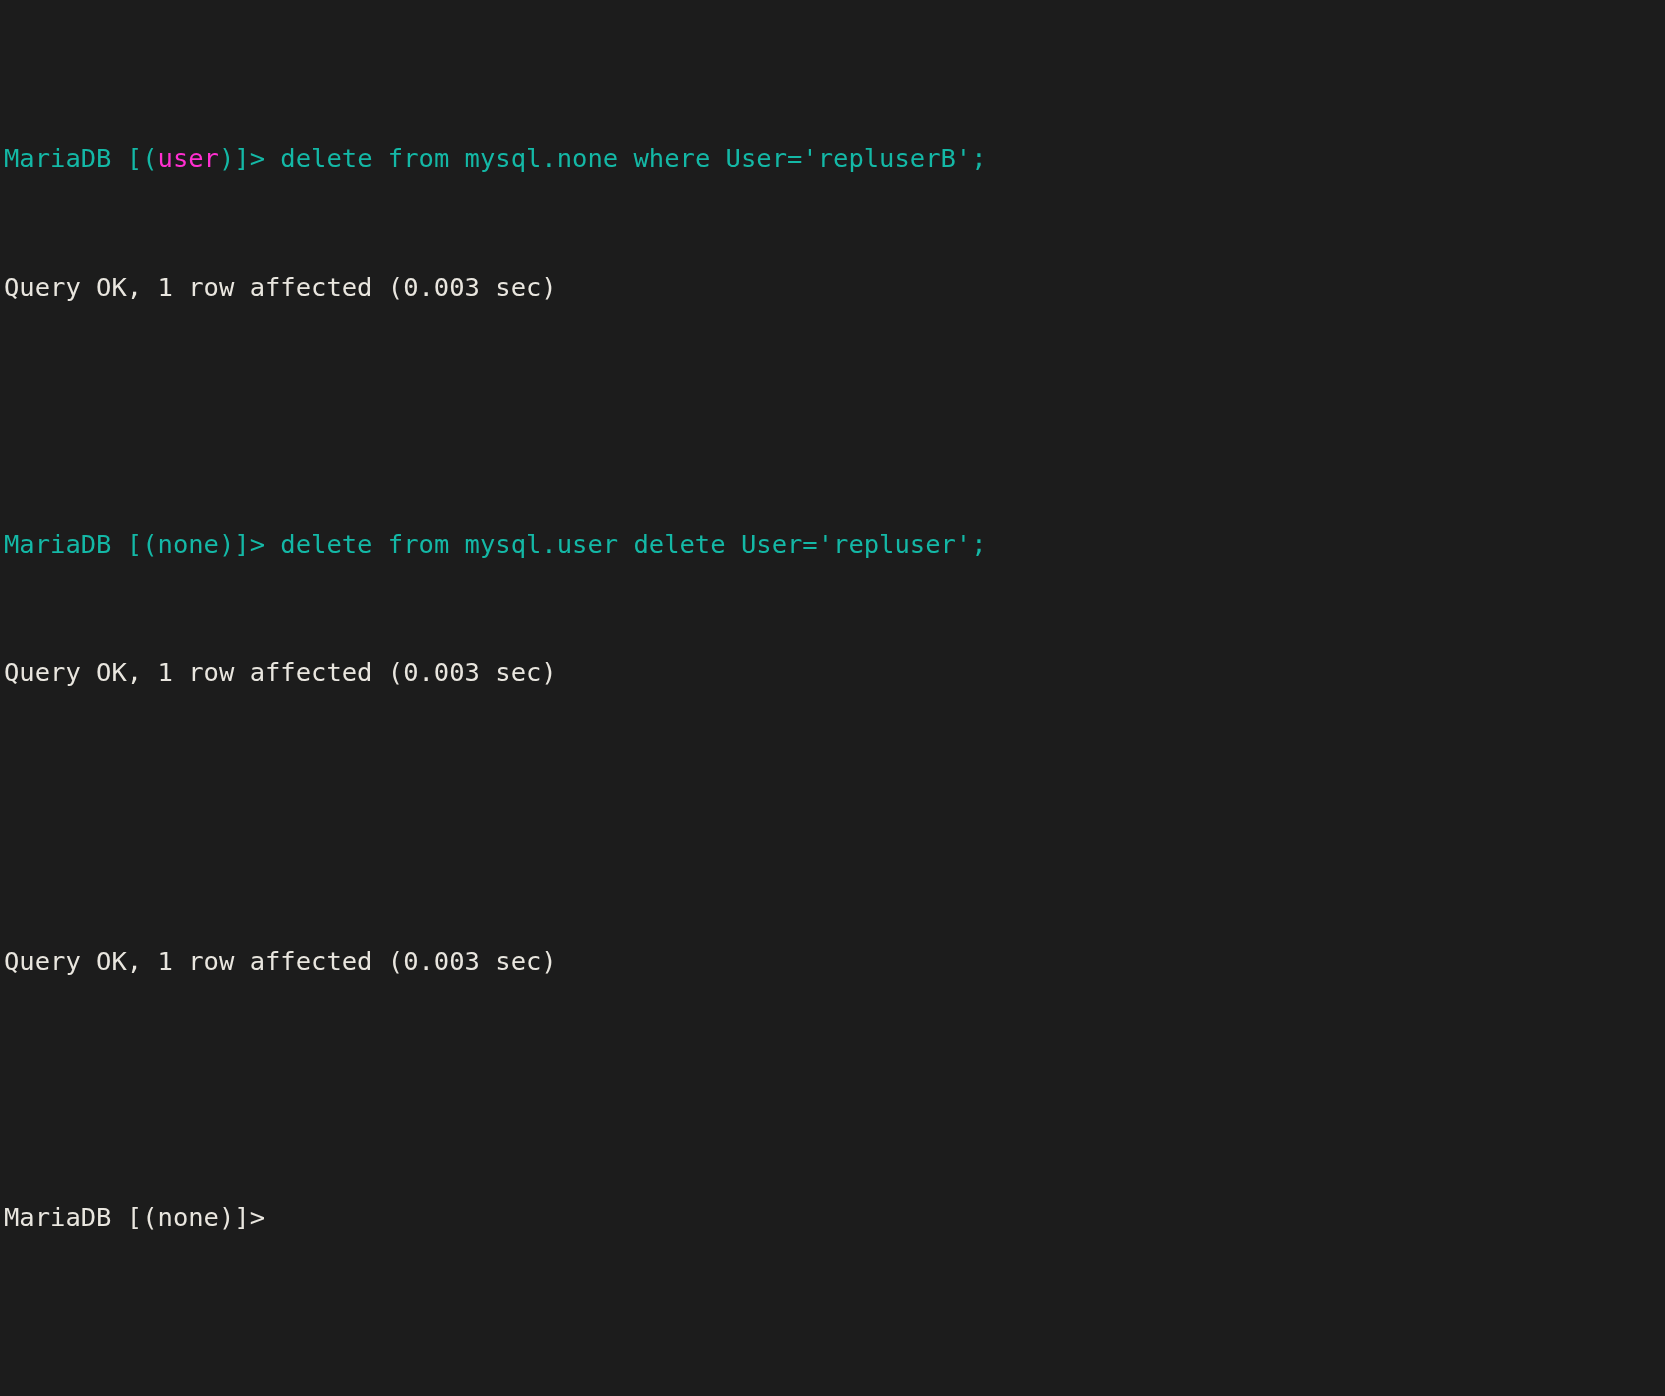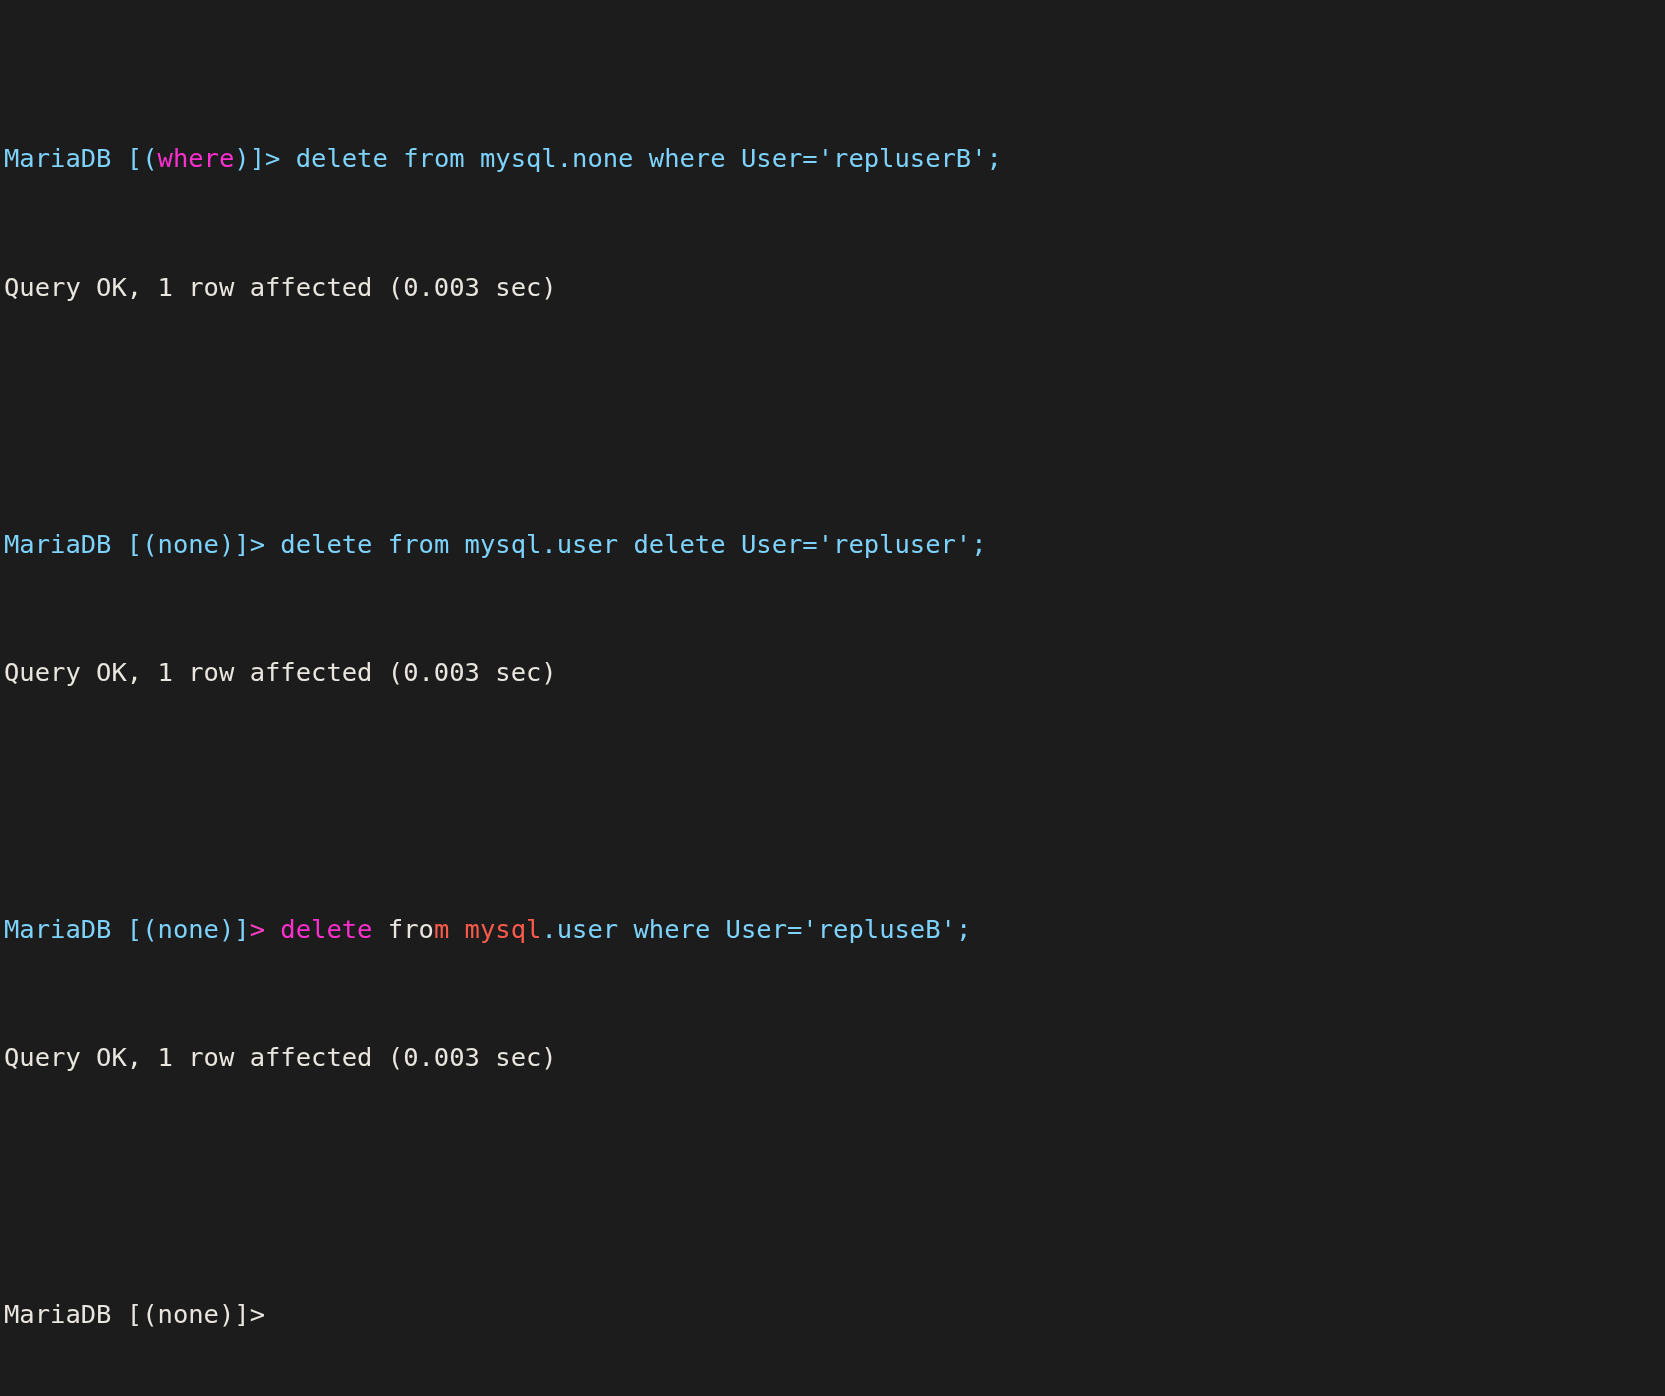--- a/index.html
+++ b/index.html
@@ -28,45 +28,44 @@
     -webkit-font-smoothing: antialiased;
   }
   .line {
     height: 32.1px;
     white-space: pre;
     display: block;
   }
   .blank { height: 32.1px; display: block; }
 
   
-  .c-default { color: #7dd3fc; }
+  .c-default { color: #14b8a6; }
   .c-magenta { color: #ff2fd0; }
   .c-pink    { color: #ff3fc8; }
   .c-red     { color: #fc5a4a; }
   .c-white   { color: #e9e6df; }
 </style>
 </head>
 <body>
 
 <div id="terminal">
 
   
-  <span class="line"><span class="c-default">MariaDB [(</span><span class="c-magenta">where</span><span class="c-default">)]&gt;</span><span class="c-default"> delete from mysql.none where User='repluserB';</span></span>
+  <span class="line"><span class="c-default">MariaDB [(</span><span class="c-magenta">user</span><span class="c-default">)]&gt;</span><span class="c-default"> delete from mysql.none where User='repluserB';</span></span>
   
   <span class="line">Query OK, 1 row affected (0.003 sec)</span>
   
   <span class="blank"> </span>
   
   <span class="line"><span class="c-default">MariaDB [(none)]&gt;</span><span class="c-default"> delete from mysql.user delete User='repluser';</span></span>
   
   <span class="line">Query OK, 1 row affected (0.003 sec)</span>
   
   <span class="blank"> </span>
   
-  <span class="line"><span class="c-default">MariaDB [(none)]</span><span class="c-pink">&gt;</span><span class="c-magenta"> delete</span><span class="c-white"> fro</span><span class="c-red">m</span><span class="c-red"> mysql</span><span class="c-default">.user where User='repluseB';</span></span>
   
   <span class="line">Query OK, 1 row affected (0.003 sec)</span>
   
   <span class="blank"> </span>
   
   <span class="line">MariaDB [(none)]&gt;</span>
   
   
   
   

